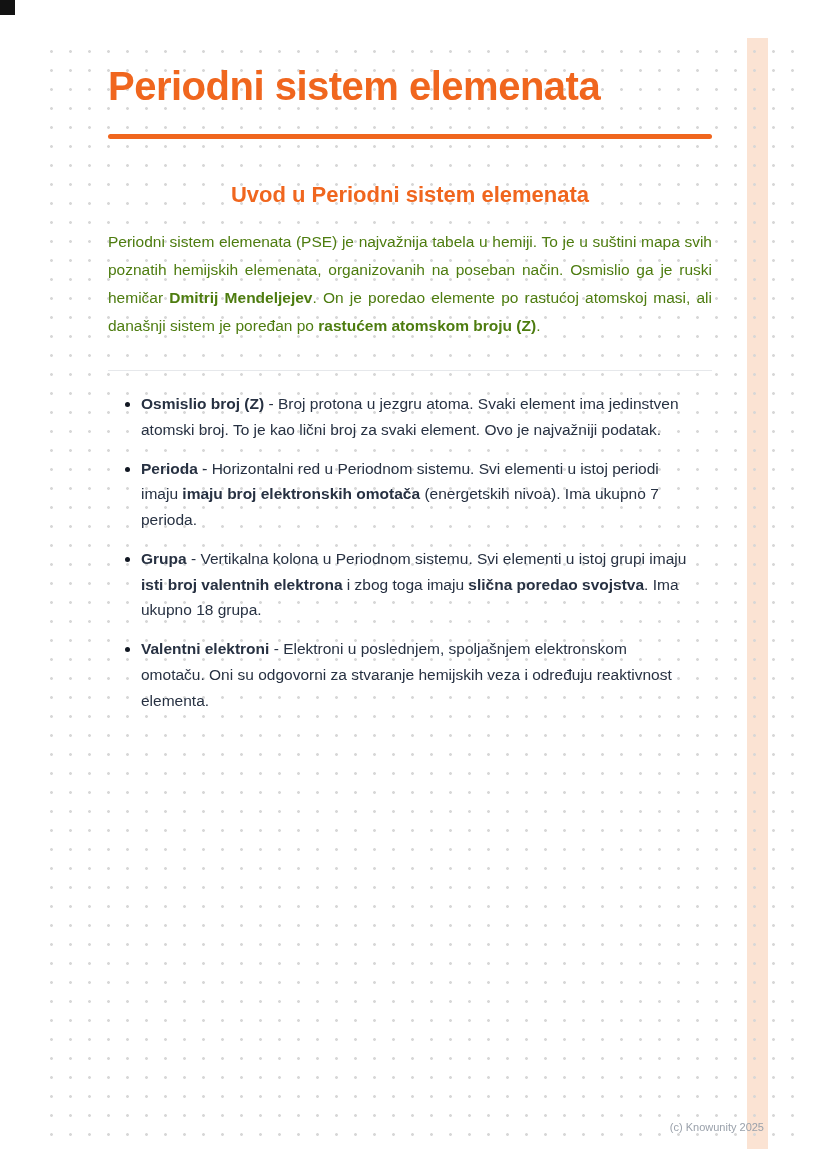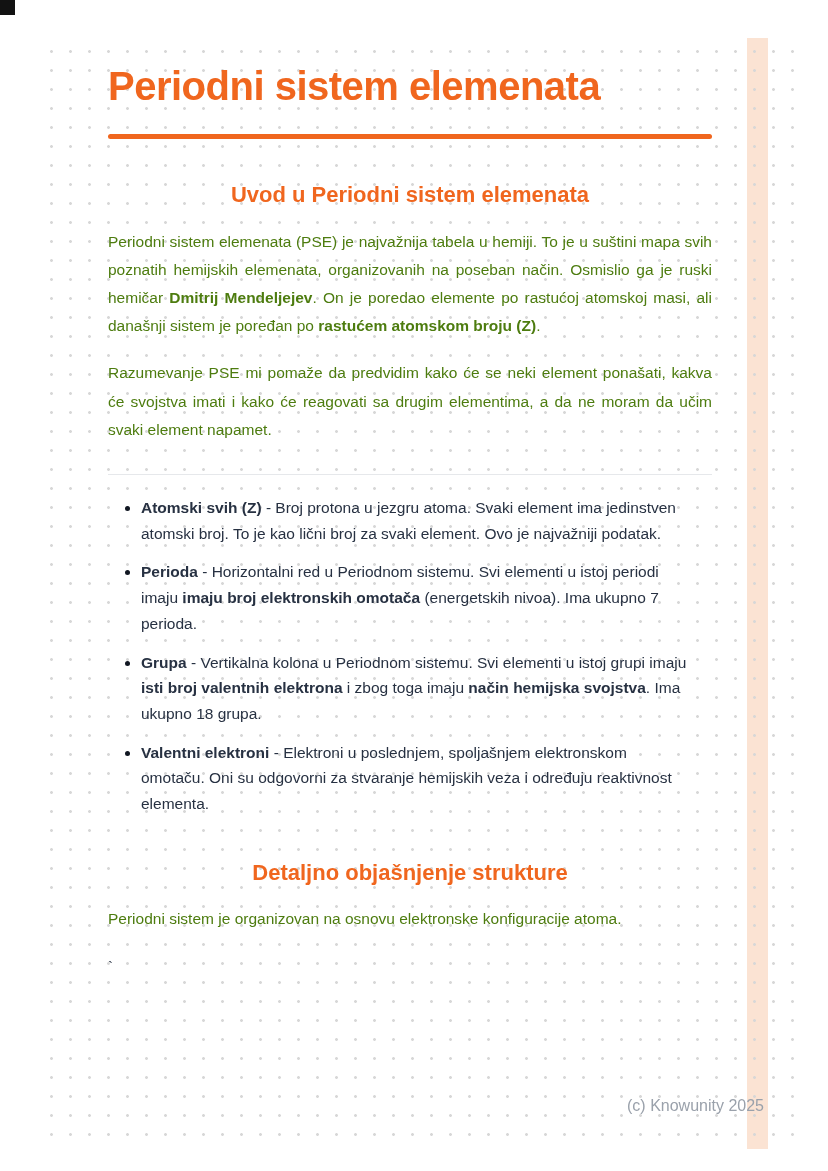--- a/index.html
+++ b/index.html
@@ -102,56 +102,50 @@
   .normal { font-weight: 400; }
   p.tick-par {
     margin: 0;
     margin-top: 24px;
     font-size: 15.5px;
     color: #273142;
   }
   .copyright {
     position: absolute;
     right: 64px;
-    bottom: 56px;
-    font-size: 16px;
+    bottom: 38px;
+    font-size: 11px;
     color: #9aa1ab;
     z-index: 2;
   }
 </style>
 </head>
 <body>
 
 <div class="corner-mark"></div>
 <div class="side-stripe"></div>
 <div class="dot-grid"></div>
 
 <div class="content">
 
   <h1 class="page-title">Periodni sistem elemenata</h1>
   <div class="title-underline"></div>
 
   <section>
     <h2 class="section-heading">Uvod u Periodni sistem elemenata</h2>
     <p class="body-par"><span class="normal">Periodni sistem elemenata (PSE) je najvažnija tabela u hemiji. To je u suštini mapa svih poznatih hemijskih elemenata, organizovanih na poseban način. Osmislio ga je ruski hemičar </span><span class="bold">Dmitrij Mendeljejev</span><span class="normal">. On je poredao elemente po rastućoj atomskoj masi, ali današnji sistem je poređan po </span><span class="bold">rastućem atomskom broju (Z)</span><span class="normal">.</span></p>
-    <p class="body-par">Razumevanje PSE mi pomaže da predvidim kako će se neki element ponašati, kakva će svojstva imati i kako će reagovati sa drugim elementima, a da ne moram da učim svaki element napamet.</p>
   </section>
 
   <hr class="divider">
 
   <section>
     <ul class="key-terms-list">
-      <li><span class="bold">Atomski svih (Z)</span><span class="normal"> - Broj protona u jezgru atoma. Svaki element ima jedinstven atomski broj. To je kao lični broj za svaki element. </span><span class="italic">Ovo je najvažniji podatak.</span></li>
+      <li><span class="bold">Osmislio broj (Z)</span><span class="normal"> - Broj protona u jezgru atoma. Svaki element ima jedinstven atomski broj. To je kao lični broj za svaki element. </span><span class="italic">Ovo je najvažniji podatak.</span></li>
       <li><span class="bold">Perioda</span><span class="normal"> - Horizontalni red u Periodnom sistemu. Svi elementi u istoj periodi imaju </span><span class="bold">imaju broj elektronskih omotača</span><span class="normal"> (energetskih nivoa). Ima ukupno 7 perioda.</span></li>
-      <li><span class="bold">Grupa</span><span class="normal"> - Vertikalna kolona u Periodnom sistemu. Svi elementi u istoj grupi imaju </span><span class="bold">isti broj valentnih elektrona</span><span class="normal"> i zbog toga imaju </span><span class="bold">način hemijska svojstva</span><span class="normal">. Ima ukupno 18 grupa.</span></li>
+      <li><span class="bold">Grupa</span><span class="normal"> - Vertikalna kolona u Periodnom sistemu. Svi elementi u istoj grupi imaju </span><span class="bold">isti broj valentnih elektrona</span><span class="normal"> i zbog toga imaju </span><span class="bold">slična poredao svojstva</span><span class="normal">. Ima ukupno 18 grupa.</span></li>
       <li><span class="bold">Valentni elektroni</span><span class="normal"> - Elektroni u poslednjem, spoljašnjem elektronskom omotaču. Oni su odgovorni za stvaranje hemijskih veza i određuju reaktivnost elementa.</span></li>
     </ul>
   </section>
 
-  <section>
-    <h2 class="section-heading">Detaljno objašnjenje strukture</h2>
-    <p class="body-par">Periodni sistem je organizovan na osnovu elektronske konfiguracije atoma.</p>
-    <p class="tick-par">`</p>
-  </section>
 
 </div>
 
 <div class="copyright">(c) Knowunity 2025</div>
 
 </body></html>

